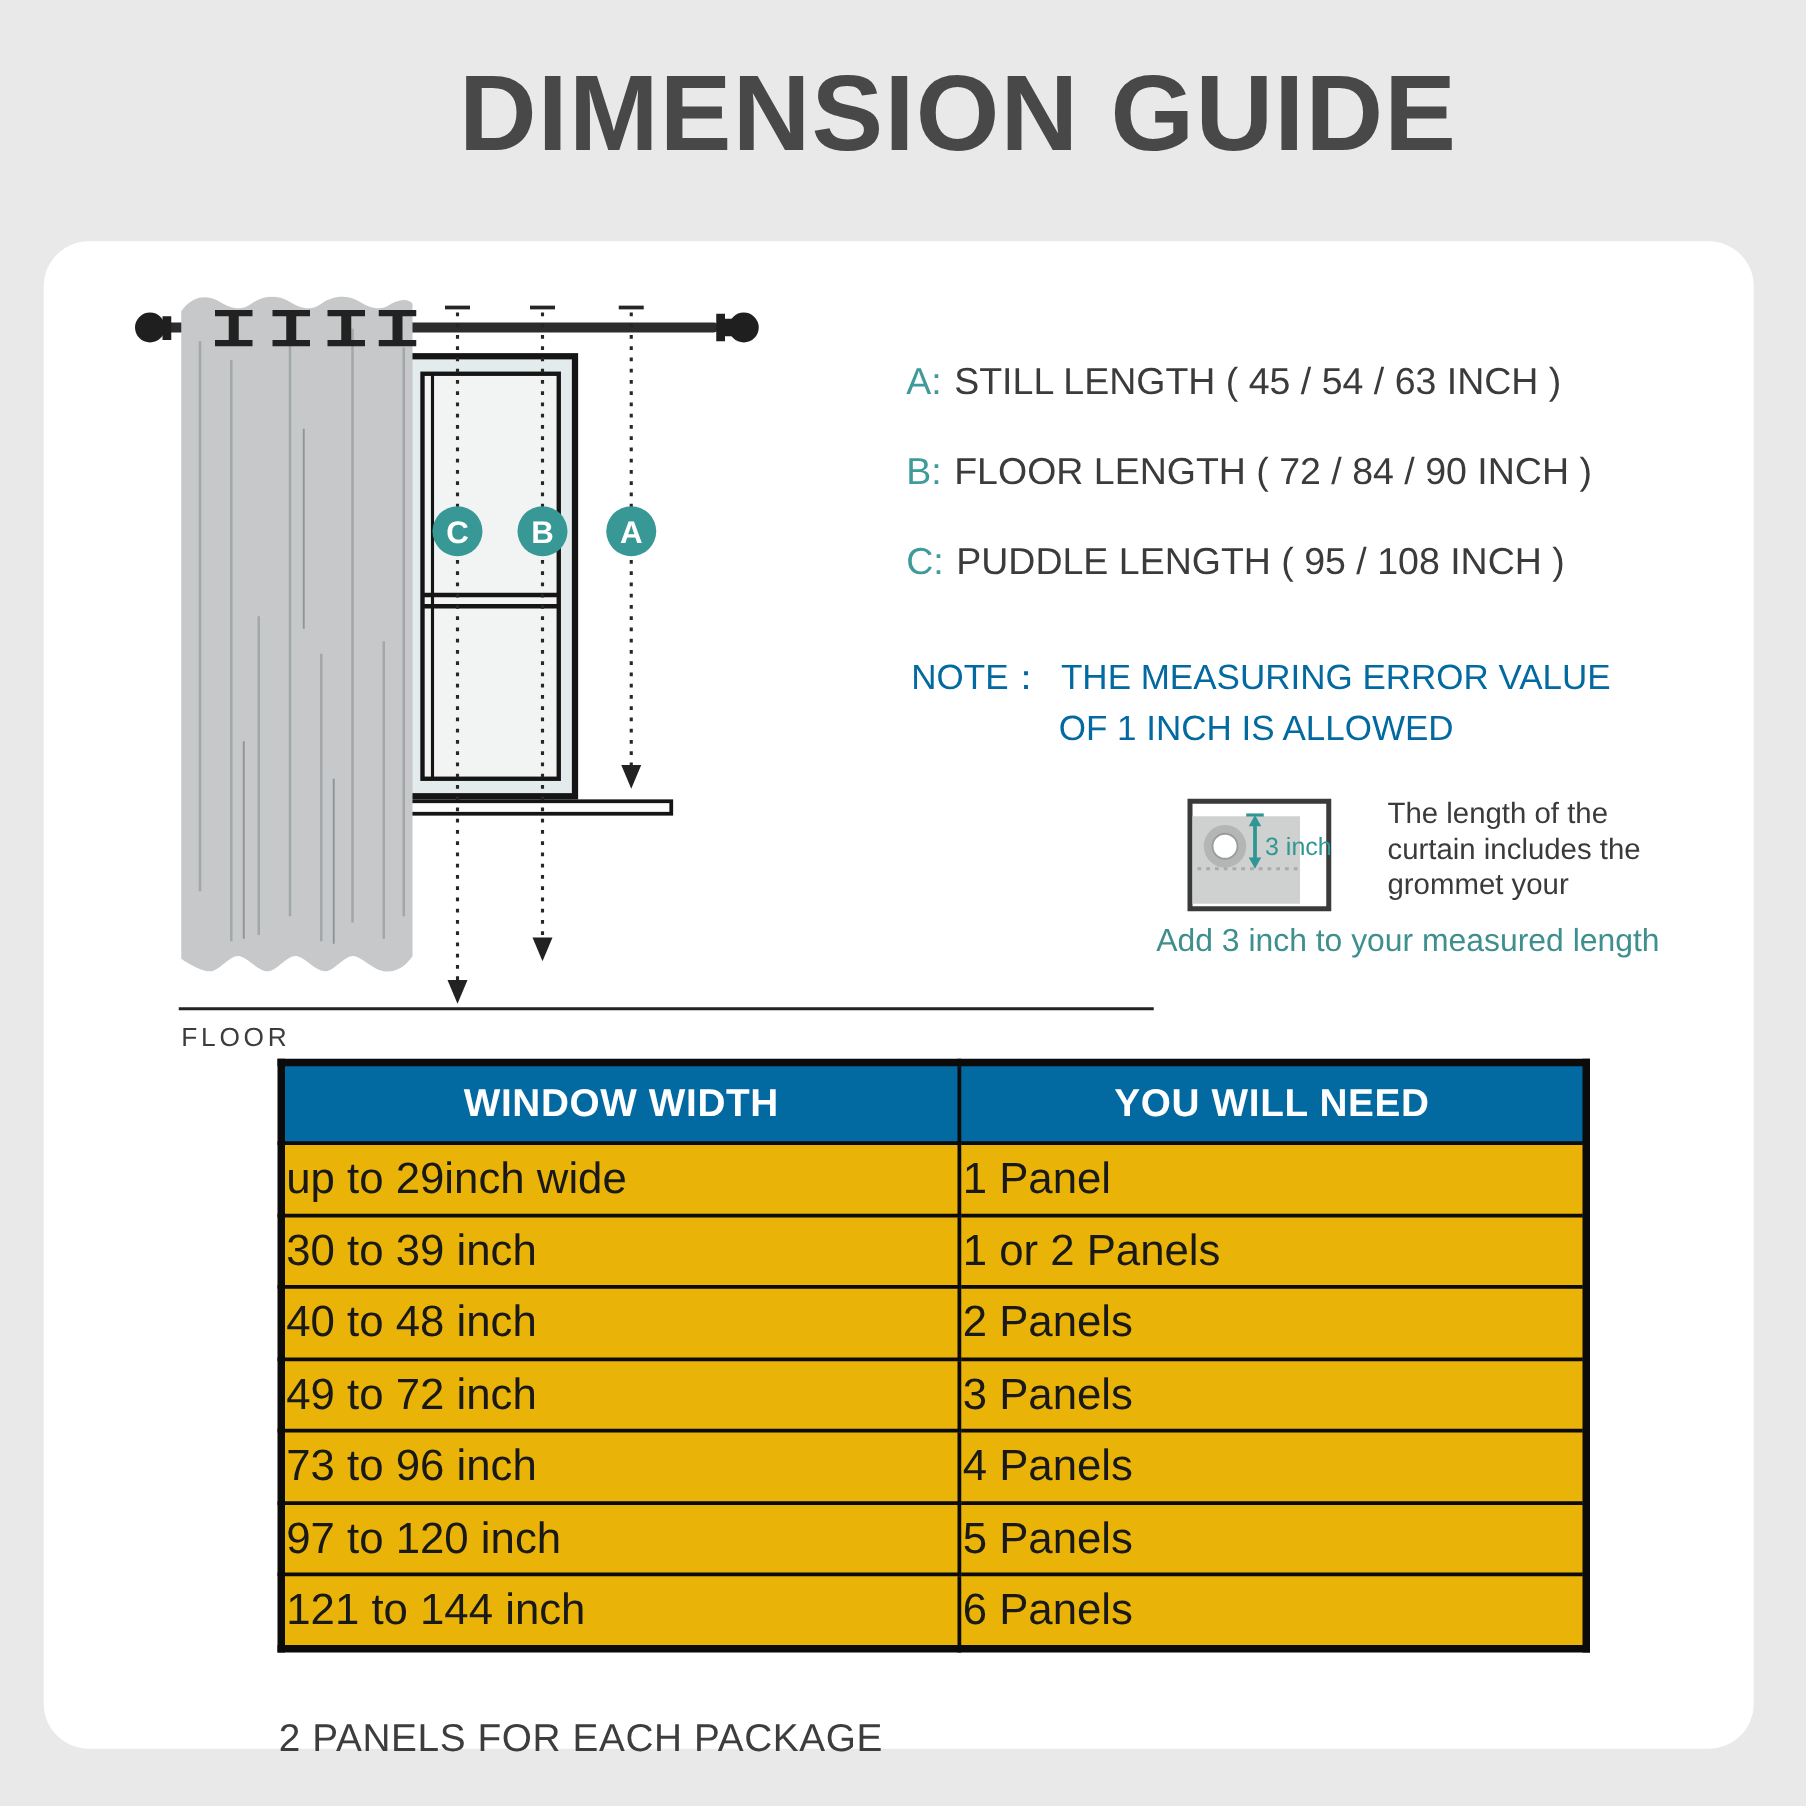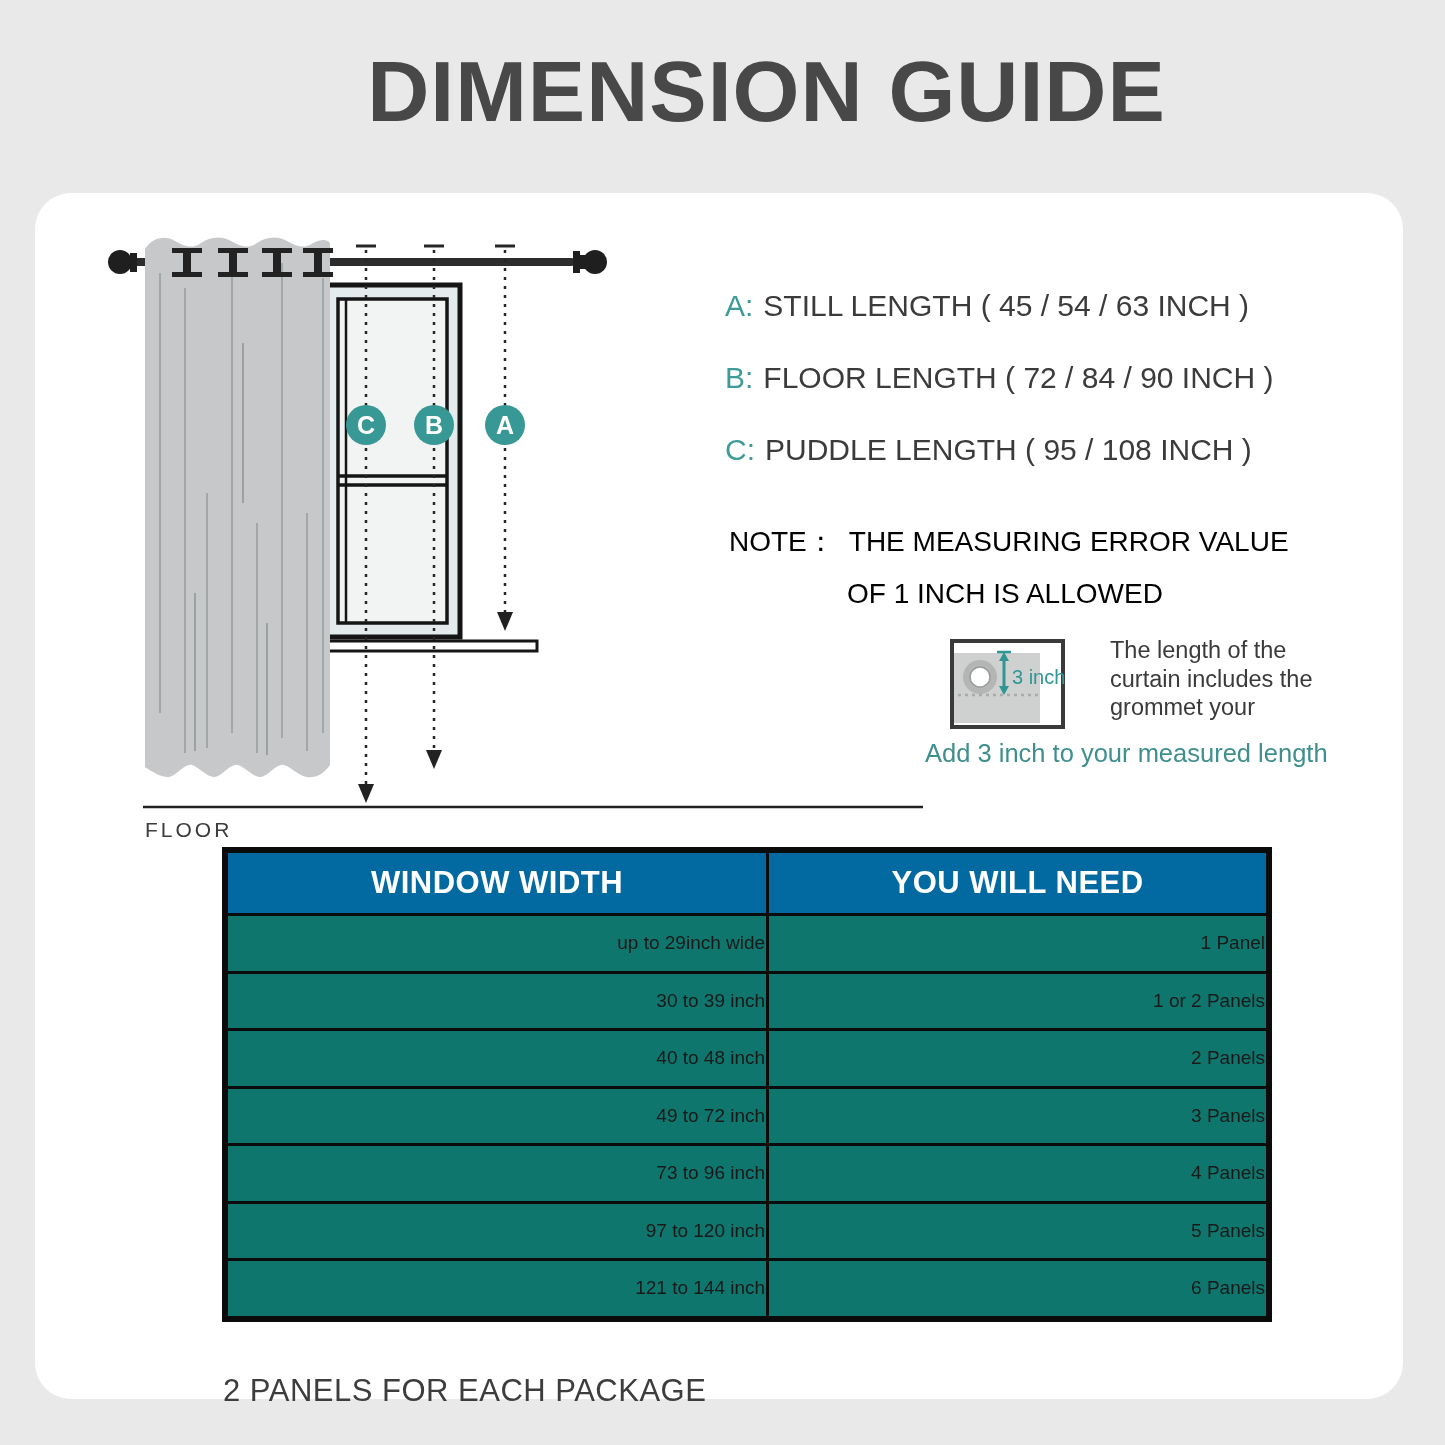--- a/index.html
+++ b/index.html
@@ -8,36 +8,36 @@
   .title{position:absolute;top:42px;left:0;width:100%;margin:0;text-align:center;
          font-size:86px;font-weight:700;color:#484848;letter-spacing:1px;padding-left:44px;}
   .card{position:absolute;left:35px;top:193px;width:1368px;height:1206px;
         background:#ffffff;border-radius:36px;}
   .diagram-svg{position:absolute;left:0;top:0;width:900px;height:660px;overflow:visible;}
 
   .length-list{position:absolute;left:690px;top:92px;}
   .len-row{font-size:30px;color:#3b3b3b;margin-bottom:30px;line-height:42px;white-space:nowrap;}
   .len-prefix{color:#3E9B9A;margin-right:10px;}
 
-  .note{position:absolute;left:694px;top:330px;font-size:28px;color:#000000;line-height:38px;}
+  .note{position:absolute;left:694px;top:330px;font-size:28px;color:#0369a1;line-height:38px;}
   .note-label{margin-right:14px;}
-  .note-line2{margin-left:118px;margin-top:14px;}
+  .note-line2{margin-left:118px;margin-top:3px;}
 
   .grommet-svg{position:absolute;left:915px;top:446px;width:115px;height:92px;overflow:visible;}
   .grommet-desc{position:absolute;left:1075px;top:443px;width:212px;
                 font-size:23.5px;line-height:28.5px;color:#3a3a3a;}
   .grommet-instruction{position:absolute;left:890px;top:546px;font-size:25.5px;
                        color:#3E8F8E;white-space:nowrap;}
 
   table.panels{position:absolute;left:187px;top:654px;width:1050px;
                border-collapse:collapse;border:6px solid #0b0b0b;table-layout:fixed;}
   table.panels th{background:#0369a1;color:#ffffff;font-size:31px;font-weight:700;
                   height:58px;border:3px solid #0b0b0b;letter-spacing:.5px;}
-  table.panels td{font-size:19px;color:#191919;text-align:right;height:52.5px;
-                  border:3px solid #0b0b0b;background:#0f766e;}
+  table.panels td{font-size:35px;color:#191919;text-align:left;height:52.5px;
+                  border:3px solid #0b0b0b;background:#eab308;}
   th.col-w{width:52%;} th.col-n{width:48%;}
 
   .footer-note{position:absolute;left:188px;top:1180px;font-size:31px;color:#3d3d3d;
                letter-spacing:.5px;}
 </style>
 </head>
 <body>
 
 <div class="page">
 

